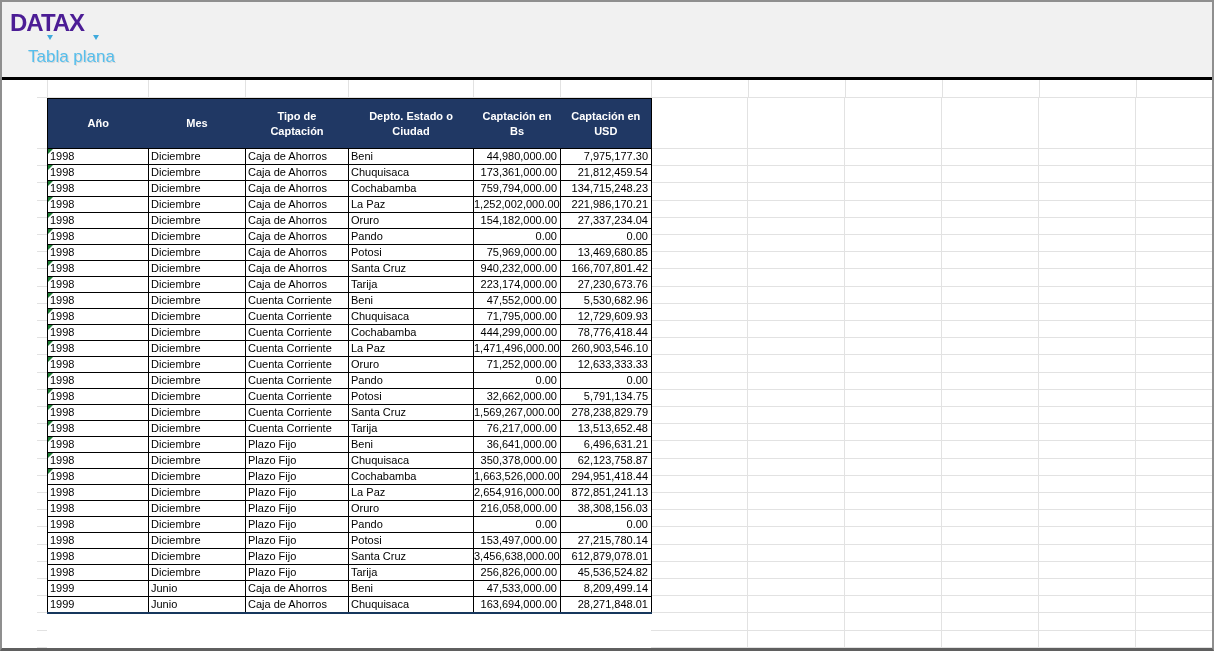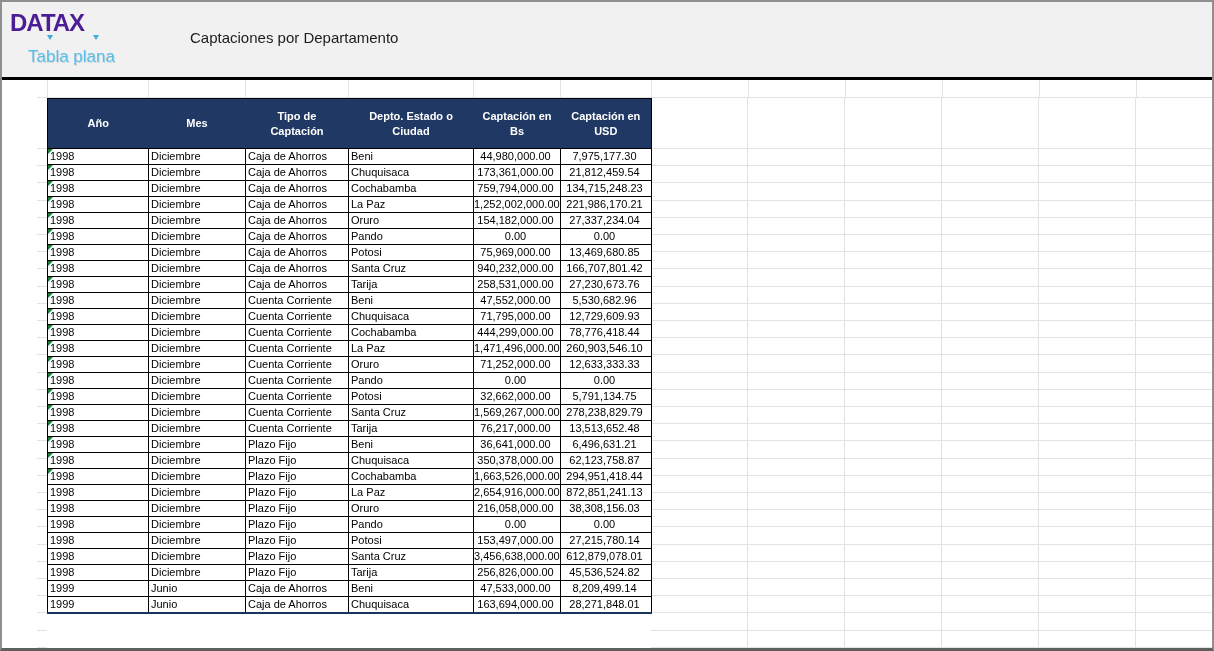--- a/index.html
+++ b/index.html
@@ -60,37 +60,36 @@
     height:50px; text-align:center; vertical-align:middle;
     white-space:pre-line; border:none; line-height:15px;
   }
   tbody tr { height:15px; }
   tbody td {
     border:1px solid #000; font-size:11px; color:#000;
     vertical-align:middle; line-height:15px; overflow:hidden; white-space:nowrap;
     position:relative; background:#fff;
   }
   tbody td.txt { text-align:left; padding-left:2px; }
-  tbody td.num { text-align:center; padding-right:3px; }
+  tbody td.num { text-align:right; padding-right:3px; }
   .flag { position:absolute; top:0; left:0; width:0; height:0;
     border-top:5px solid #1e7b34; border-right:5px solid transparent; }
 </style>
 </head>
 <body>
 
 <div class="screen">
 
   <div class="top-band">
     <div class="logo">
       <div class="logo-text">DATAX</div>
       <div class="logo-mark m1"></div>
       <div class="logo-mark m2"></div>
       <div class="logo-sub">Tabla plana</div>
     </div>
-    <div class="band-title">Captaciones por Departamento</div>
   </div>
 
   <div class="black-rule"></div>
 
   <div class="sheet">
     <div class="hline-full"></div>
     <div id="strip-verticals">
         <div class="vline" style="left: 10px;"></div>
         <div class="vline" style="left: 111px;"></div>
         <div class="vline" style="left: 208px;"></div>
@@ -195,21 +194,21 @@
             <td class="txt">Caja de Ahorros</td>
             <td class="txt">Santa Cruz</td>
             <td class="num">940,232,000.00</td>
             <td class="num">166,707,801.42</td>
           </tr>
           <tr>
             <td class="txt">1998<span class="flag"></span></td>
             <td class="txt">Diciembre</td>
             <td class="txt">Caja de Ahorros</td>
             <td class="txt">Tarija</td>
-            <td class="num">258,531,000.00</td>
+            <td class="num">223,174,000.00</td>
             <td class="num">27,230,673.76</td>
           </tr>
           <tr>
             <td class="txt">1998<span class="flag"></span></td>
             <td class="txt">Diciembre</td>
             <td class="txt">Cuenta Corriente</td>
             <td class="txt">Beni</td>
             <td class="num">47,552,000.00</td>
             <td class="num">5,530,682.96</td>
           </tr>

